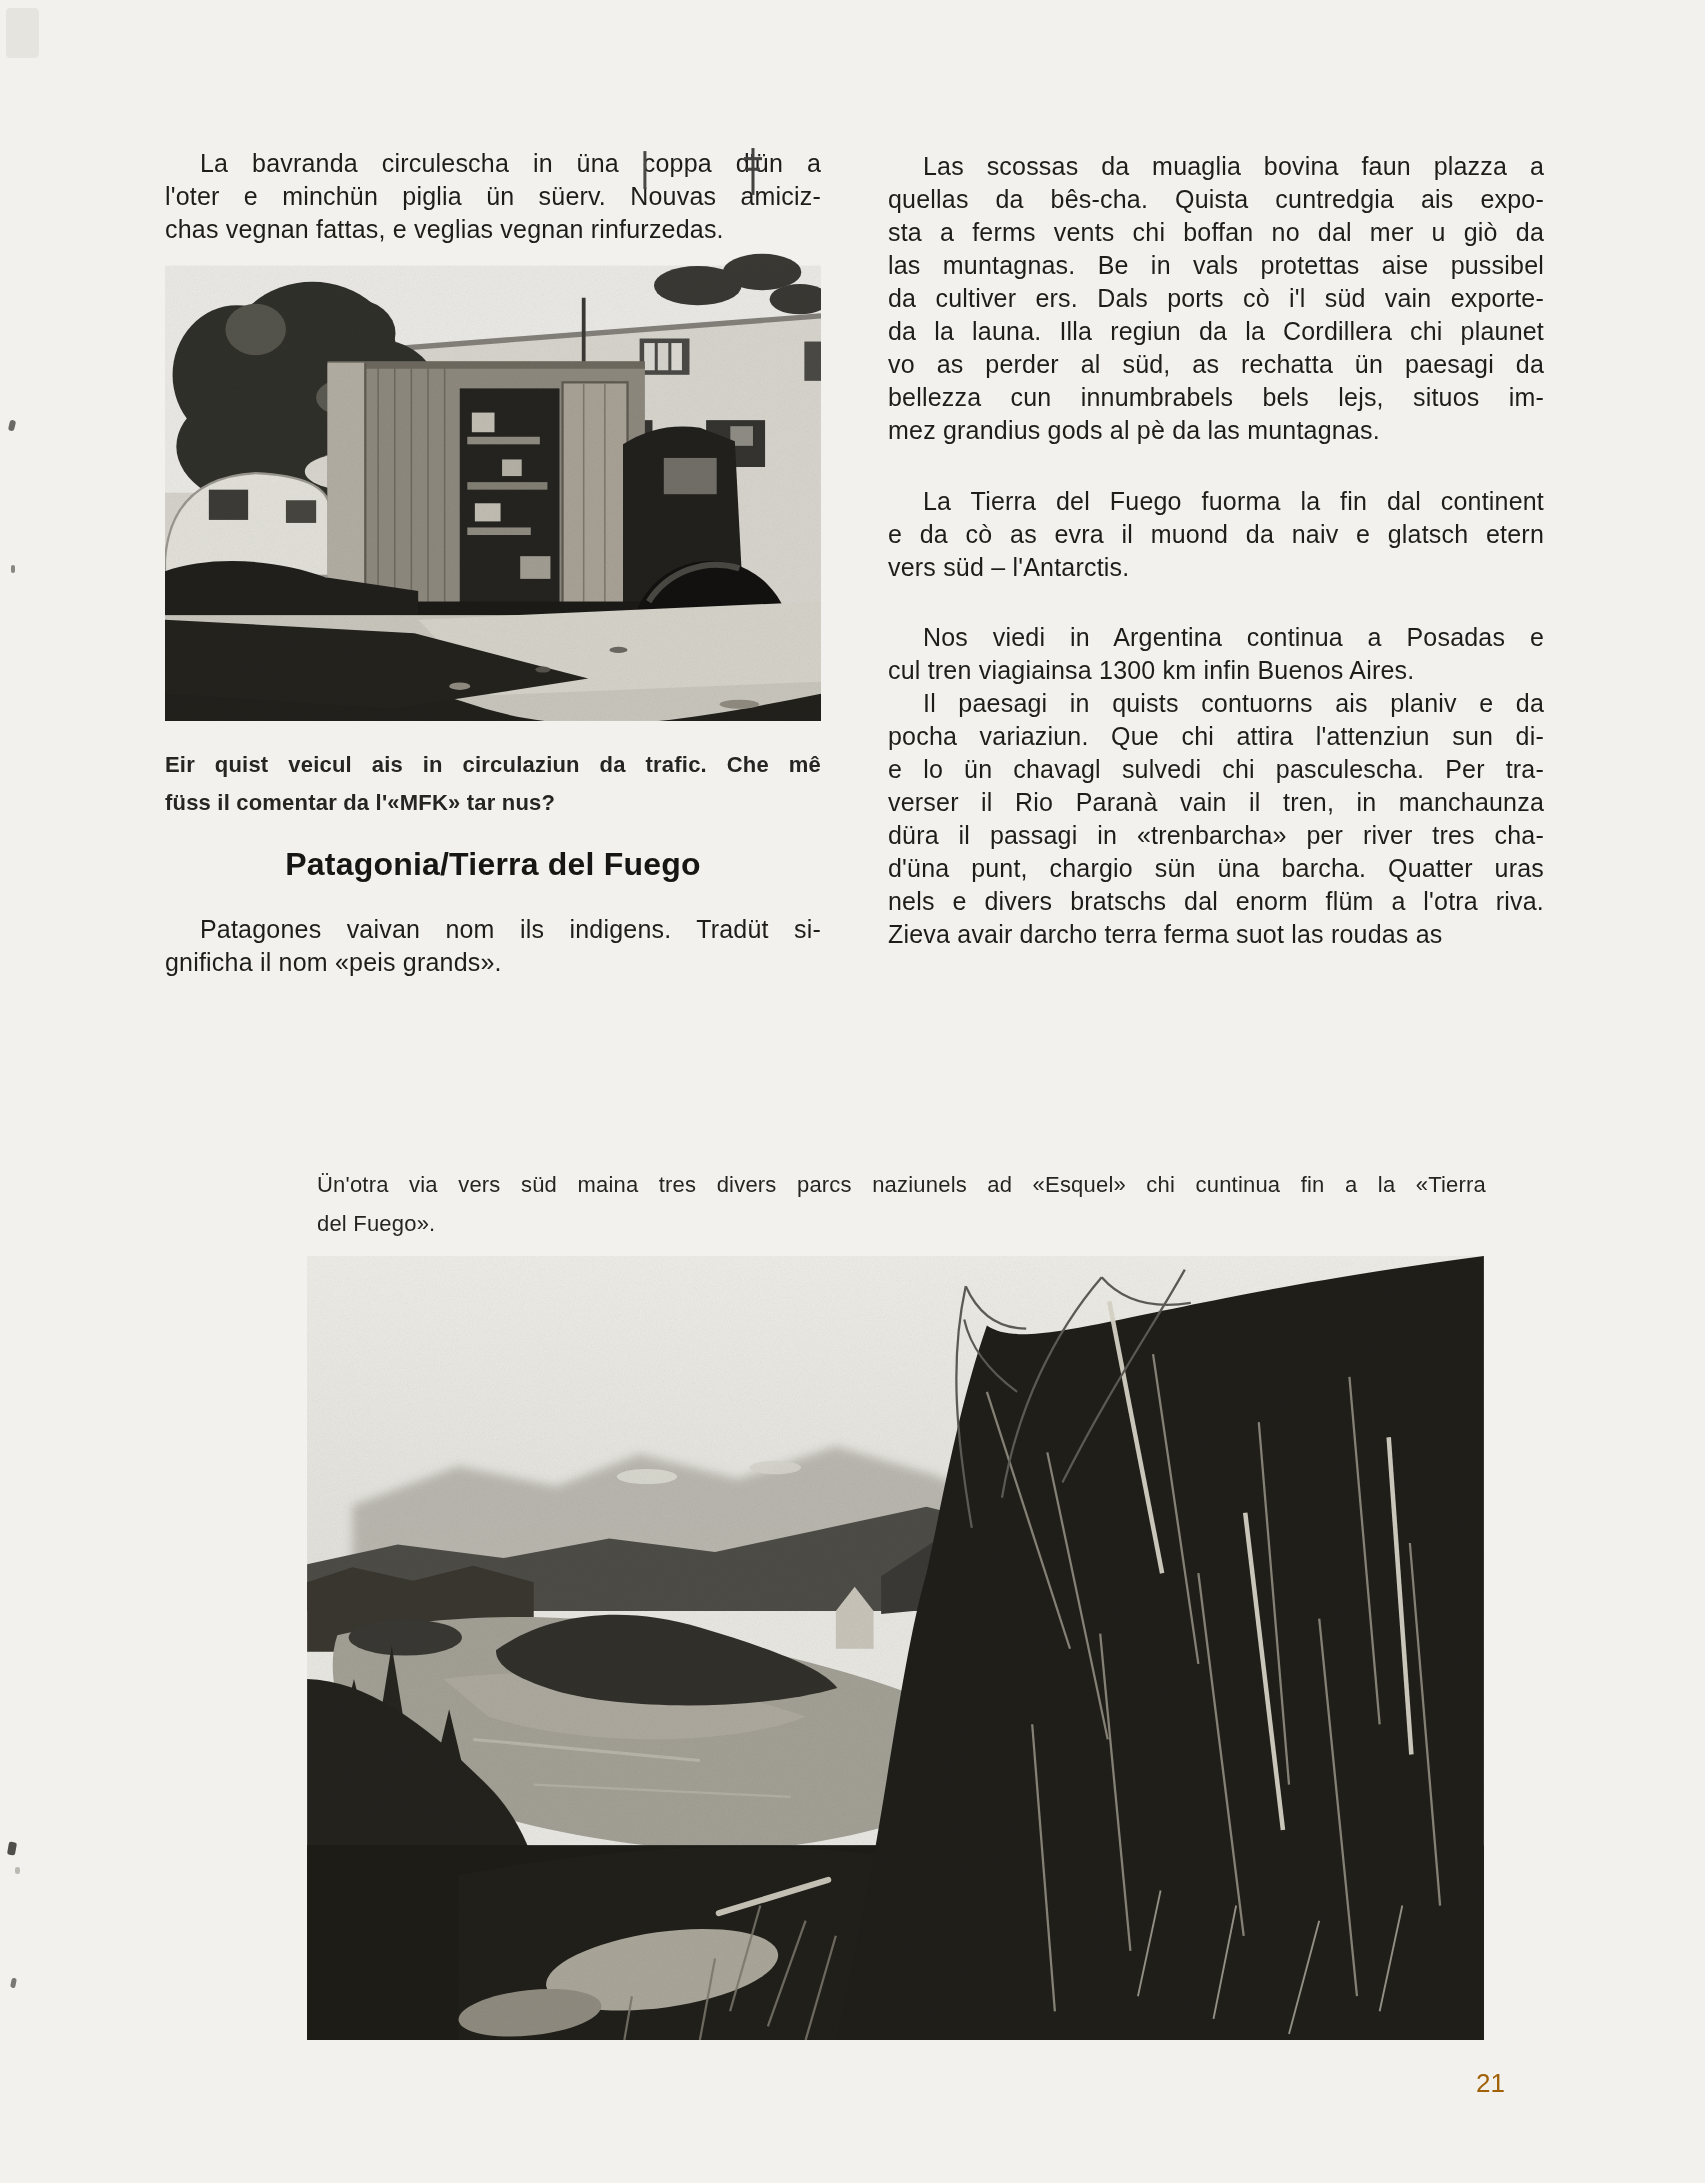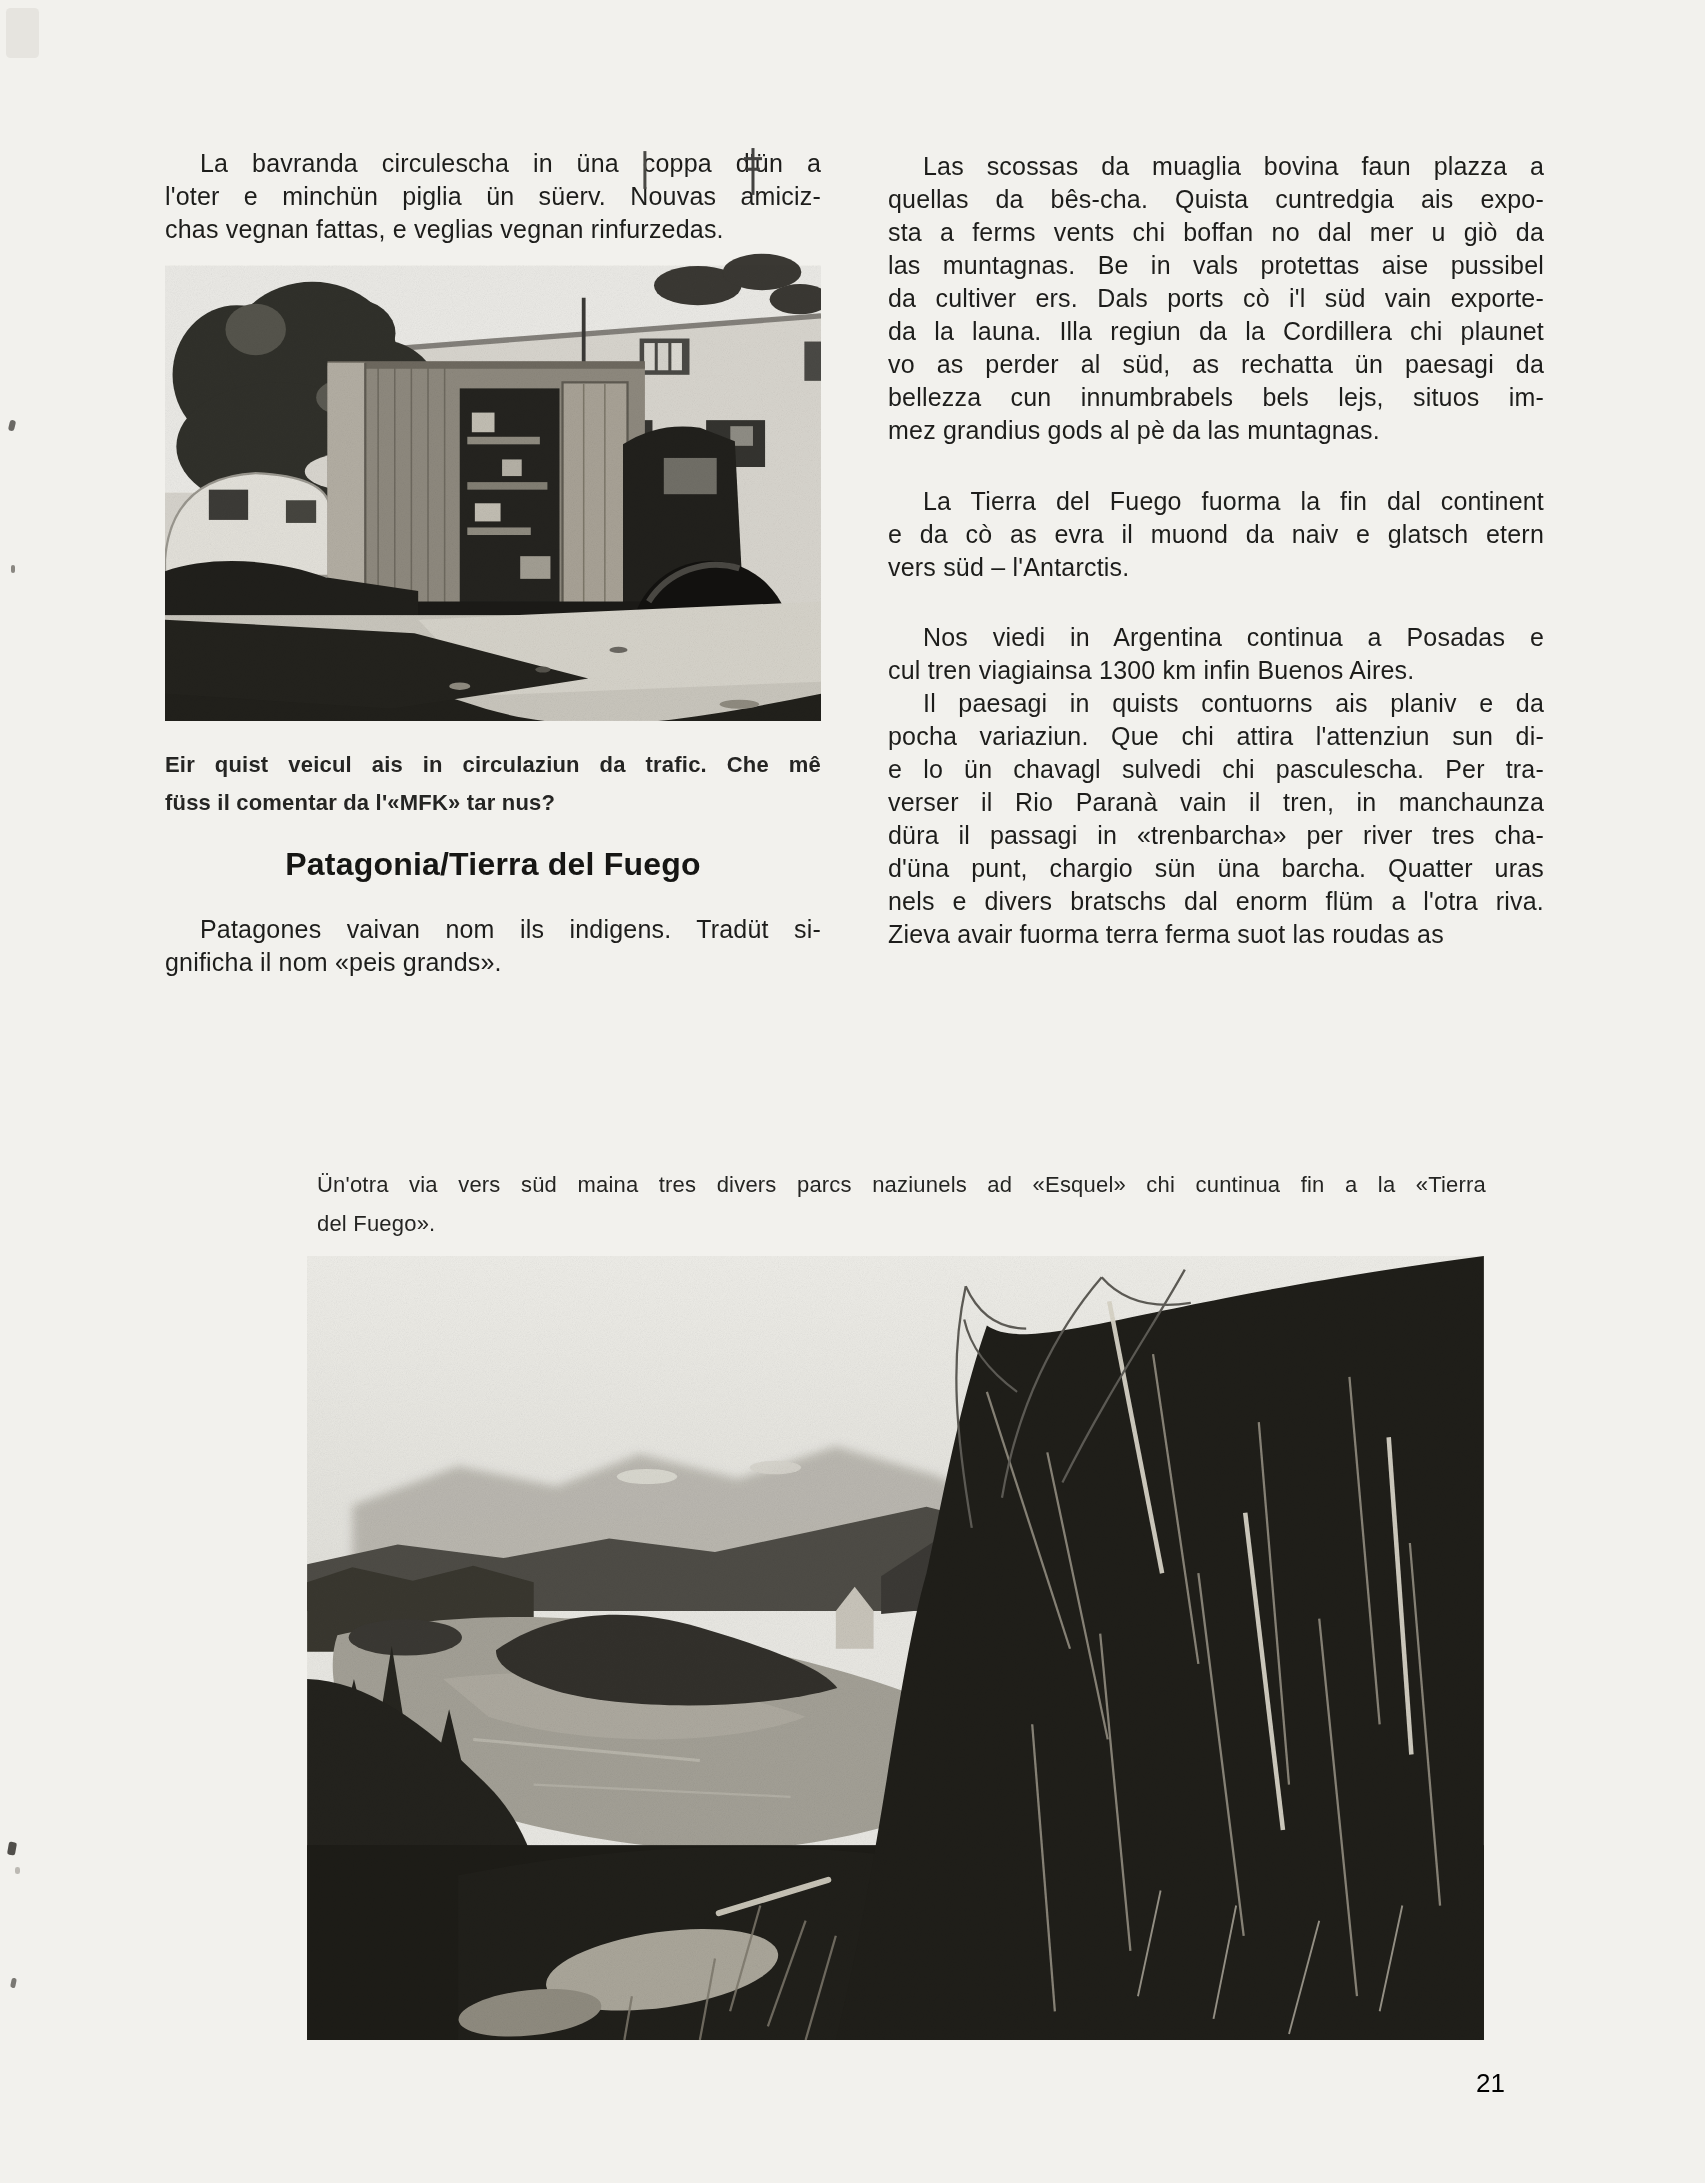--- a/index.html
+++ b/index.html
@@ -16,21 +16,21 @@
   .textblock .line{text-align:justify;text-align-last:justify;white-space:normal;}
   .textblock .line.last{text-align-last:auto;}
   .indent .line:first-child{text-indent:35px;}
   .caption{font-size:22px;line-height:38px;color:#252523;}
   .heading{
     position:absolute;font-weight:bold;font-size:32px;line-height:33px;
     text-align:center;letter-spacing:0.2px;color:#161614;
   }
   figure{margin:0;position:absolute;padding:0;}
   figure svg{display:block;}
-  .pagenum{position:absolute;font-size:26px;color:#000000;text-align:right;}
+  .pagenum{position:absolute;font-size:26px;color:#a16207;text-align:right;}
   .stray{position:absolute;}
 </style>
 </head>
 <body>
 
 <div class="page">
 
   <div class="stray" style="left:6px;top:7.6px;width:33px;height:50px;background:#e6e4df;border-radius:4.5px;"></div>
   <div class="stray" style="left:9px;top:420px;width:6px;height:11.3px;background:#6b6965;border-radius:3px;transform:rotate(14deg);"></div>
   <div class="stray" style="left:10.6px;top:565px;width:4.5px;height:8.3px;background:#8a8781;border-radius:2.3px;"></div>
@@ -211,21 +211,21 @@
     </div>
 
   <div class="textblock indent" style="left:888px;top:687px;width:656px;">
       <div class="line">Il paesagi in quists contuorns ais planiv e da</div>
       <div class="line">pocha variaziun. Que chi attira l'attenziun sun di-</div>
       <div class="line">e lo ün chavagl sulvedi chi pasculescha. Per tra-</div>
       <div class="line">verser il Rio Paranà vain il tren, in manchaunza</div>
       <div class="line">düra il passagi in «trenbarcha» per river tres cha-</div>
       <div class="line">d'üna punt, chargio sün üna barcha. Quatter uras</div>
       <div class="line">nels e divers bratschs dal enorm flüm a l'otra riva.</div>
-      <div class="line last">Zieva avair fuorma terra ferma suot las roudas as</div>
+      <div class="line last">Zieva avair darcho terra ferma suot las roudas as</div>
     </div>
 
   <div class="textblock caption" style="left:317px;top:1165px;width:1169px;line-height:39px;">
       <div class="line">Ün'otra via vers süd maina tres divers parcs naziunels ad «Esquel» chi cuntinua fin a la «Tierra</div>
       <div class="line last">del Fuego».</div>
     </div>
 
   <figure style="left:307px;top:1256px;width:1177px;height:784px;">
     <svg width="1177" height="784" viewBox="0 0 1558 1038">
       <defs>

